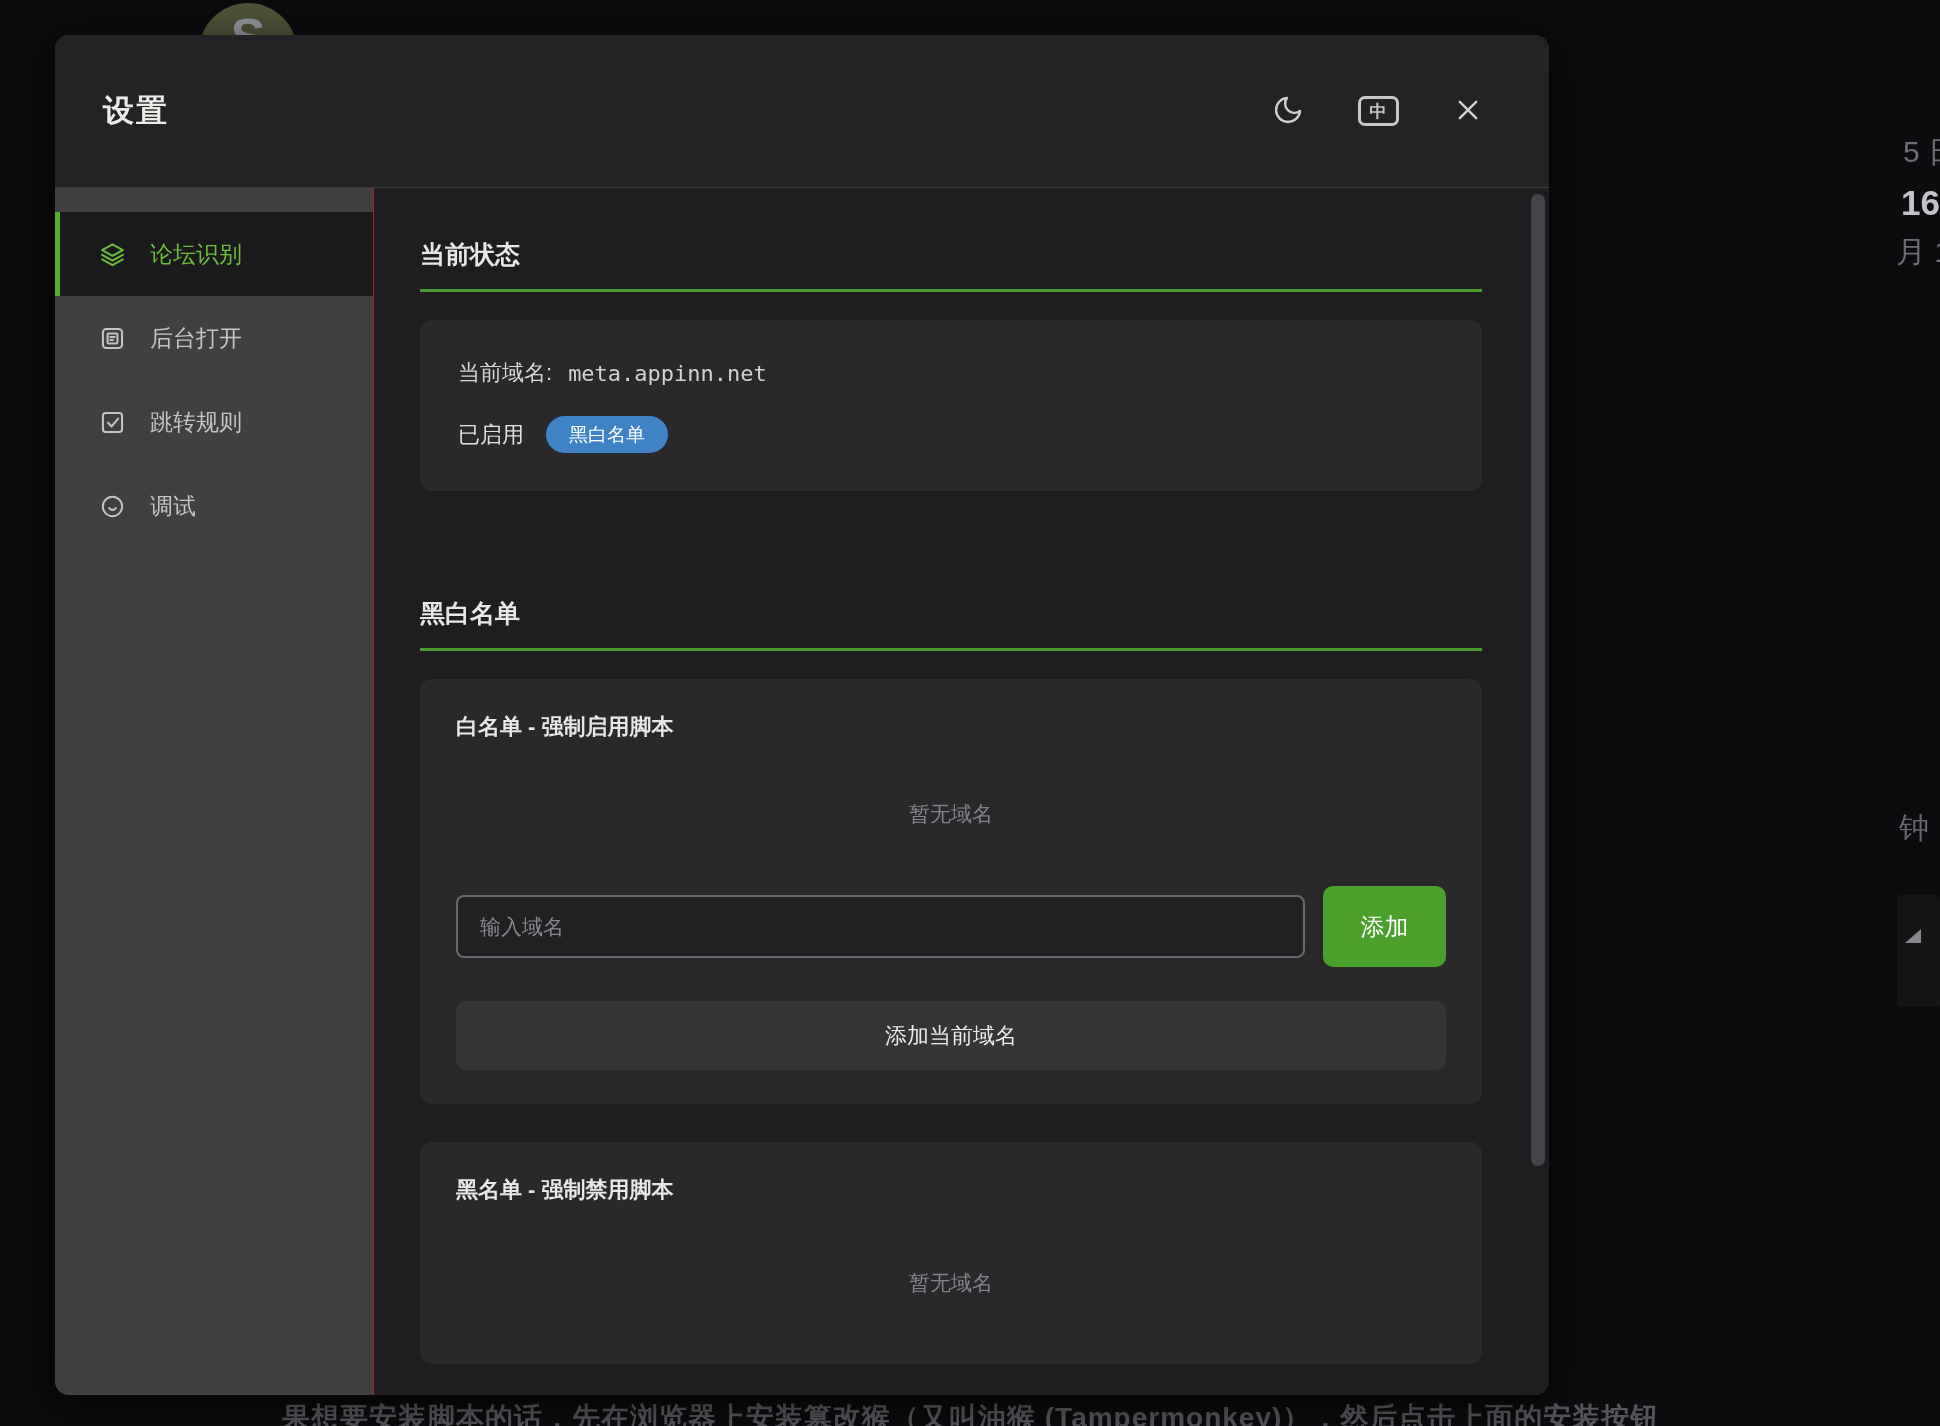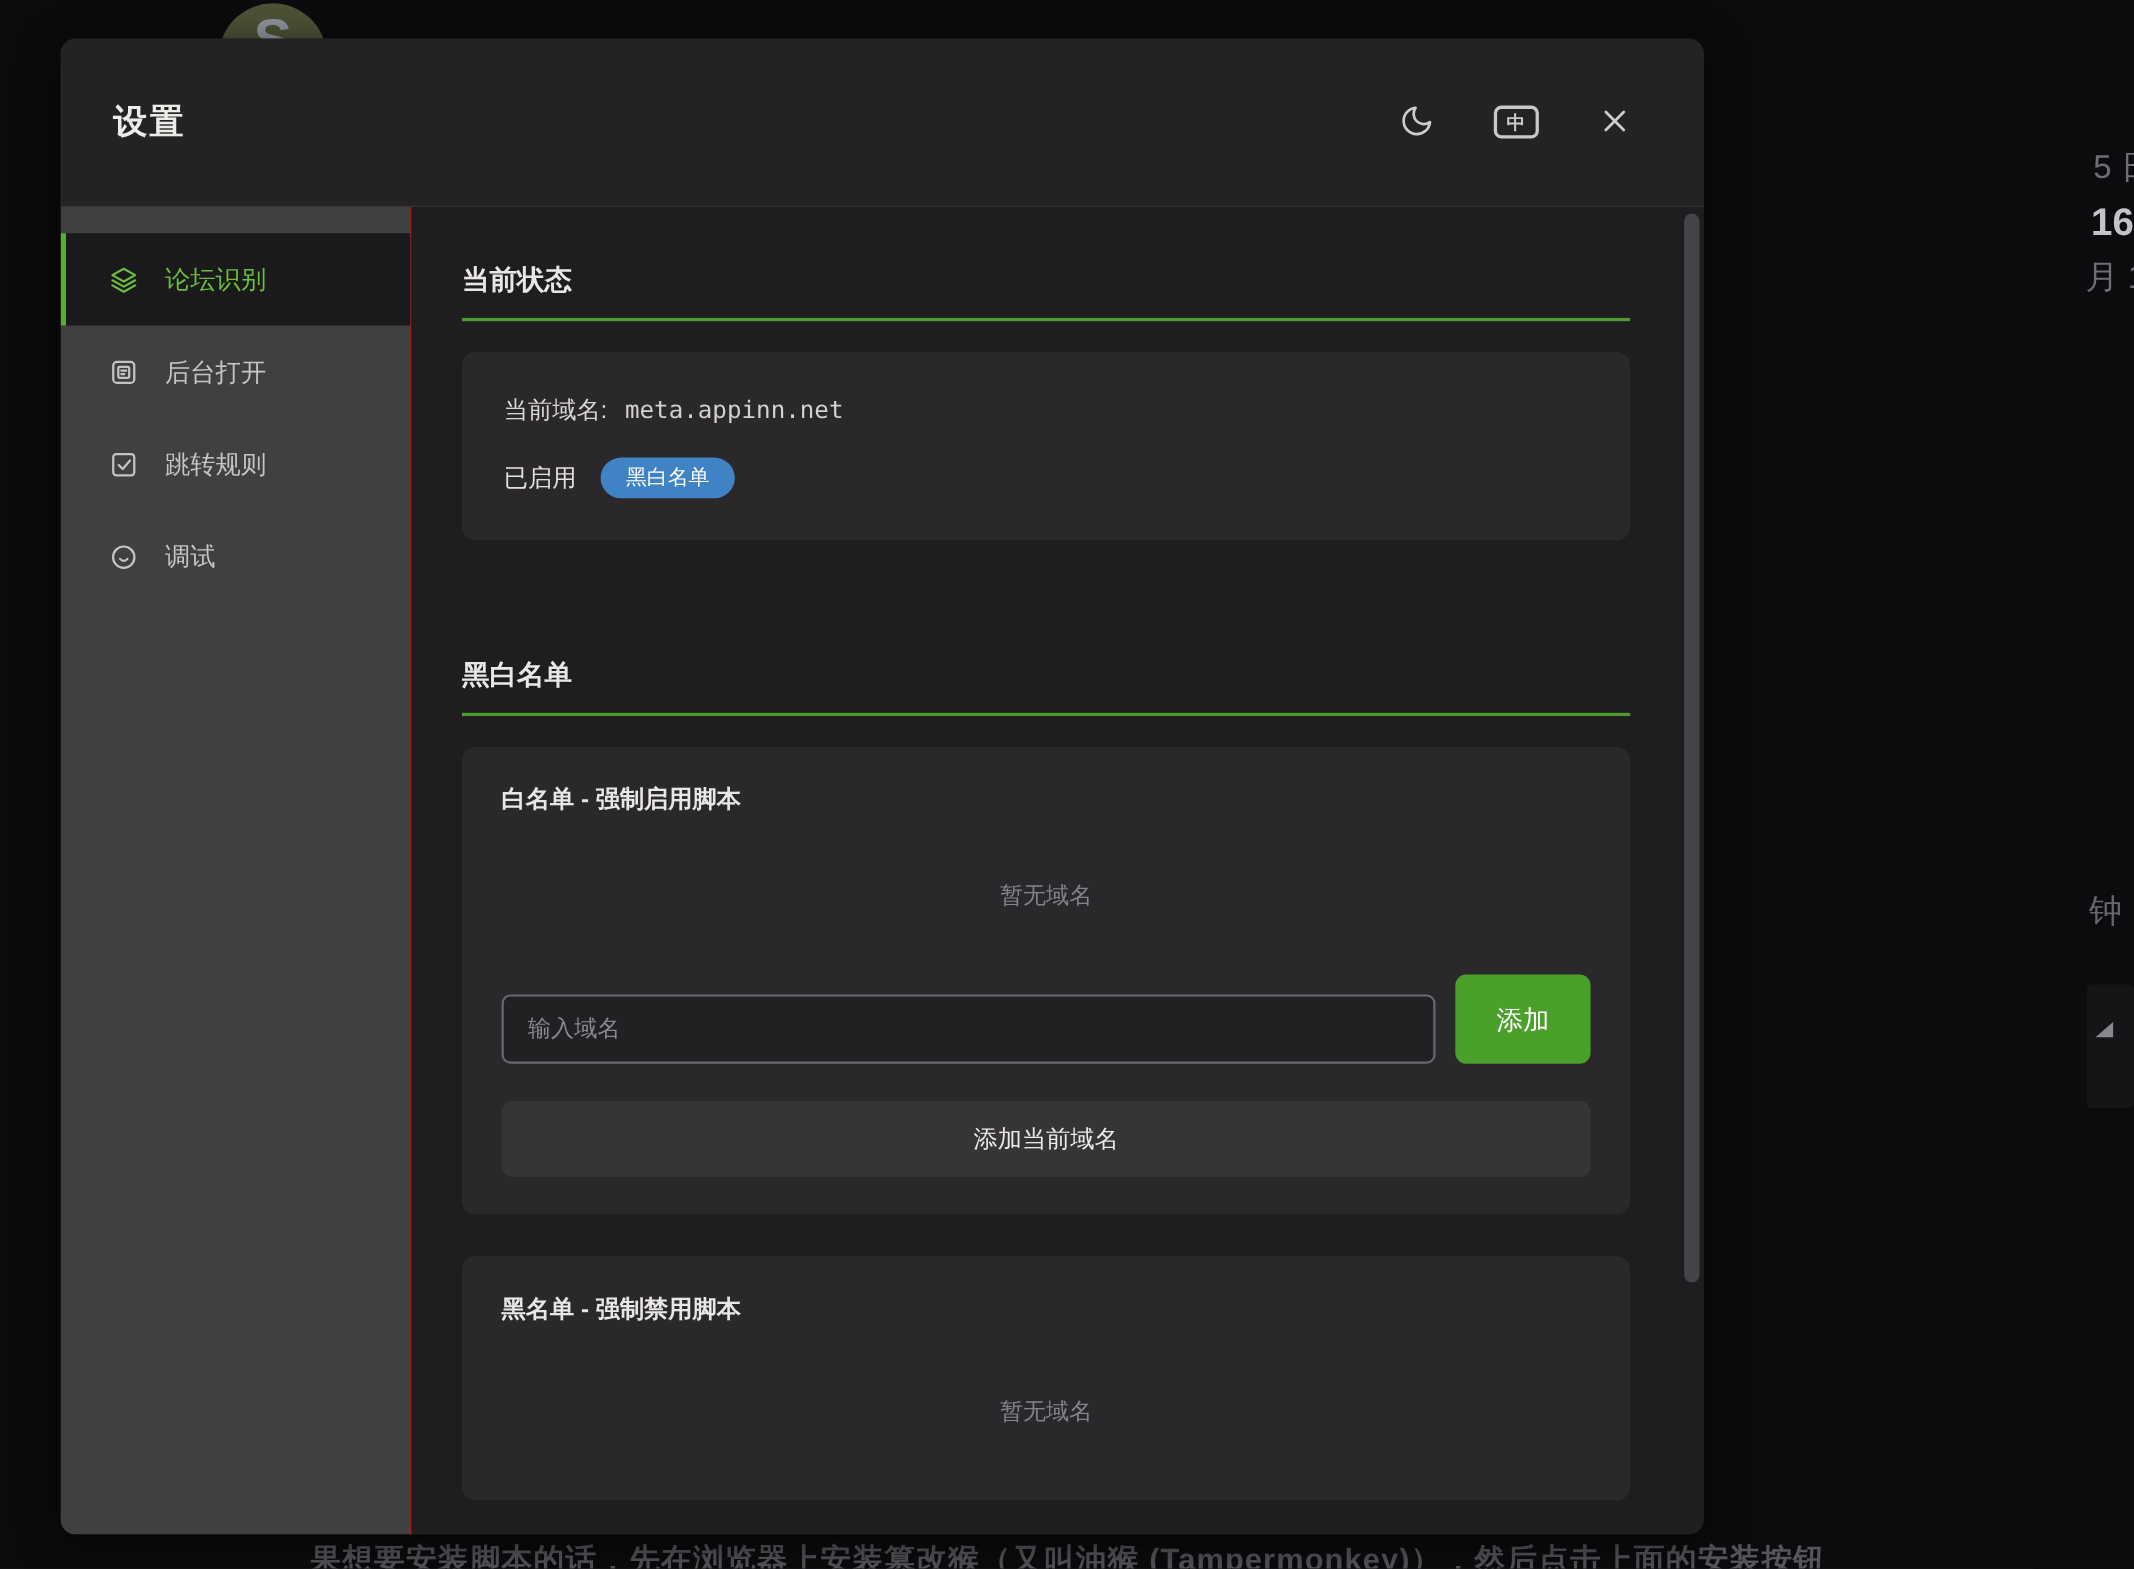--- a/index.html
+++ b/index.html
@@ -96,21 +96,21 @@
   .badge {
     background:#3f83c5; color:#ffffff; font-size:19px;
     padding:9px 23px; border-radius:999px; line-height:1;
   }
 
   .section-lists { margin-top:106px; }
 
   .list-card { margin-top:28px; padding:33px 36px 34px; }
   .list-card-title { font-size:22px; font-weight:700; color:#e9e7e4; }
   .empty-text { text-align:center; color:#858388; font-size:21px; margin:58px 0; }
-  .input-row { display:flex; gap:18px; align-items:flex-end; }
+  .input-row { display:flex; gap:18px; align-items:center; }
   .domain-input {
     flex:1; height:63px; background:#222023; border:2px solid #6a686d;
     border-radius:8px; color:#ddd; font-size:21px; padding:0 22px; outline:none;
     font-family:"Liberation Sans","DejaVu Sans",sans-serif;
   }
   .domain-input::placeholder { color:#8a888d; }
   .add-btn {
     width:123px; height:81px; background:#4b9f2b; border:none; border-radius:10px;
     color:#ffffff; font-size:24px; cursor:pointer;
     font-family:"Liberation Sans","DejaVu Sans",sans-serif;

